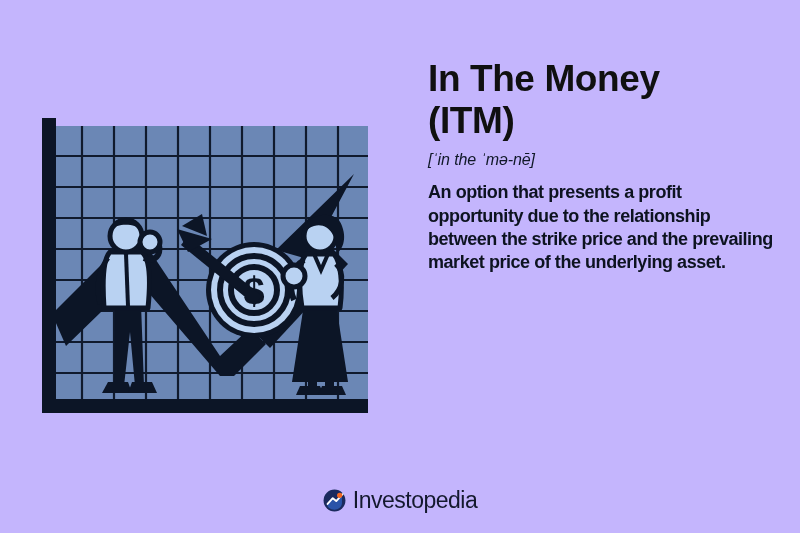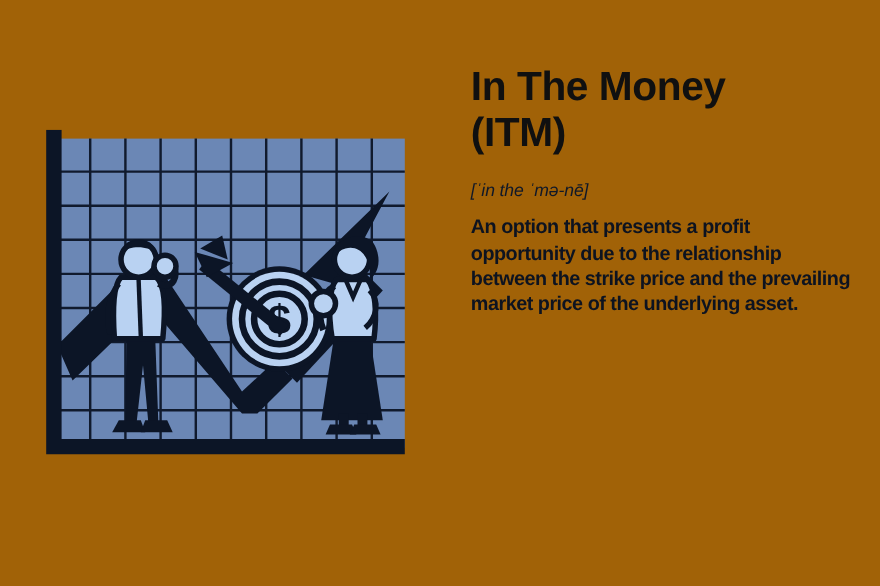--- a/index.html
+++ b/index.html
@@ -10,21 +10,21 @@
     width: 800px;
     height: 533px;
     background: #8cb8fc;
     font-family: "Liberation Sans", sans-serif;
     overflow: hidden;
     position: relative;
   }
   #card {
     position: absolute;
     inset: 0;
-    background: #a16207;
+    background: #c4b5fd;
     text-decoration: underline;
   }
 
   
   #illustration {
     position: absolute;
     left: 36px;
     top: 118px;
     width: 340px;
     height: 305px;
@@ -48,21 +48,21 @@
     line-height: 1.14;
     color: #101010;
     letter-spacing: -0.4px;
     margin: 0;
     white-space: pre-line;
   }
   #pronunciation {
     font-size: 16px;
     font-style: italic;
     color: #101828;
-    margin: 23px 0 0 0;
+    margin: 9px 0 0 0;
     letter-spacing: -0.1px;
   }
   #definition {
     font-size: 18px;
     font-weight: bold;
     line-height: 1.29;
     color: #0d1320;
     margin: 12px 0 0 0;
     letter-spacing: -0.45px;
   }
@@ -199,14 +199,23 @@
     </svg>
   </div>
 
   <div id="text-block">
     <h1 id="term-title">In The Money
 (ITM)</h1>
     <div id="pronunciation">[ˈin the ˈmə-nē]</div>
     <p id="definition">An option that presents a profit opportunity due to the relationship between the strike price and the prevailing market price of the underlying asset.</p>
   </div>
 
+  <div id="footer-logo">
+    <svg id="logo-mark" viewBox="0 0 40 40">
+      <circle cx="20" cy="20" r="19" fill="#1b2a5e"></circle>
+      <path d="M 7 27 L 16 17 L 22 22 L 33 9 L 33 24 C 33 31 27 36 20 36 C 13 36 8 32 7 27 Z" fill="#2a53a8"></path>
+      <path d="M 8 26 L 17 16 L 23 21 L 34 9" fill="none" stroke="#ffffff" stroke-width="3.4" stroke-linecap="round" stroke-linejoin="round"></path>
+      <circle cx="29" cy="11" r="4.6" fill="#f26722"></circle>
+    </svg>
+    <span id="logo-wordmark">Investopedia</span>
+  </div>
 
 </div>
 
 </body></html>

